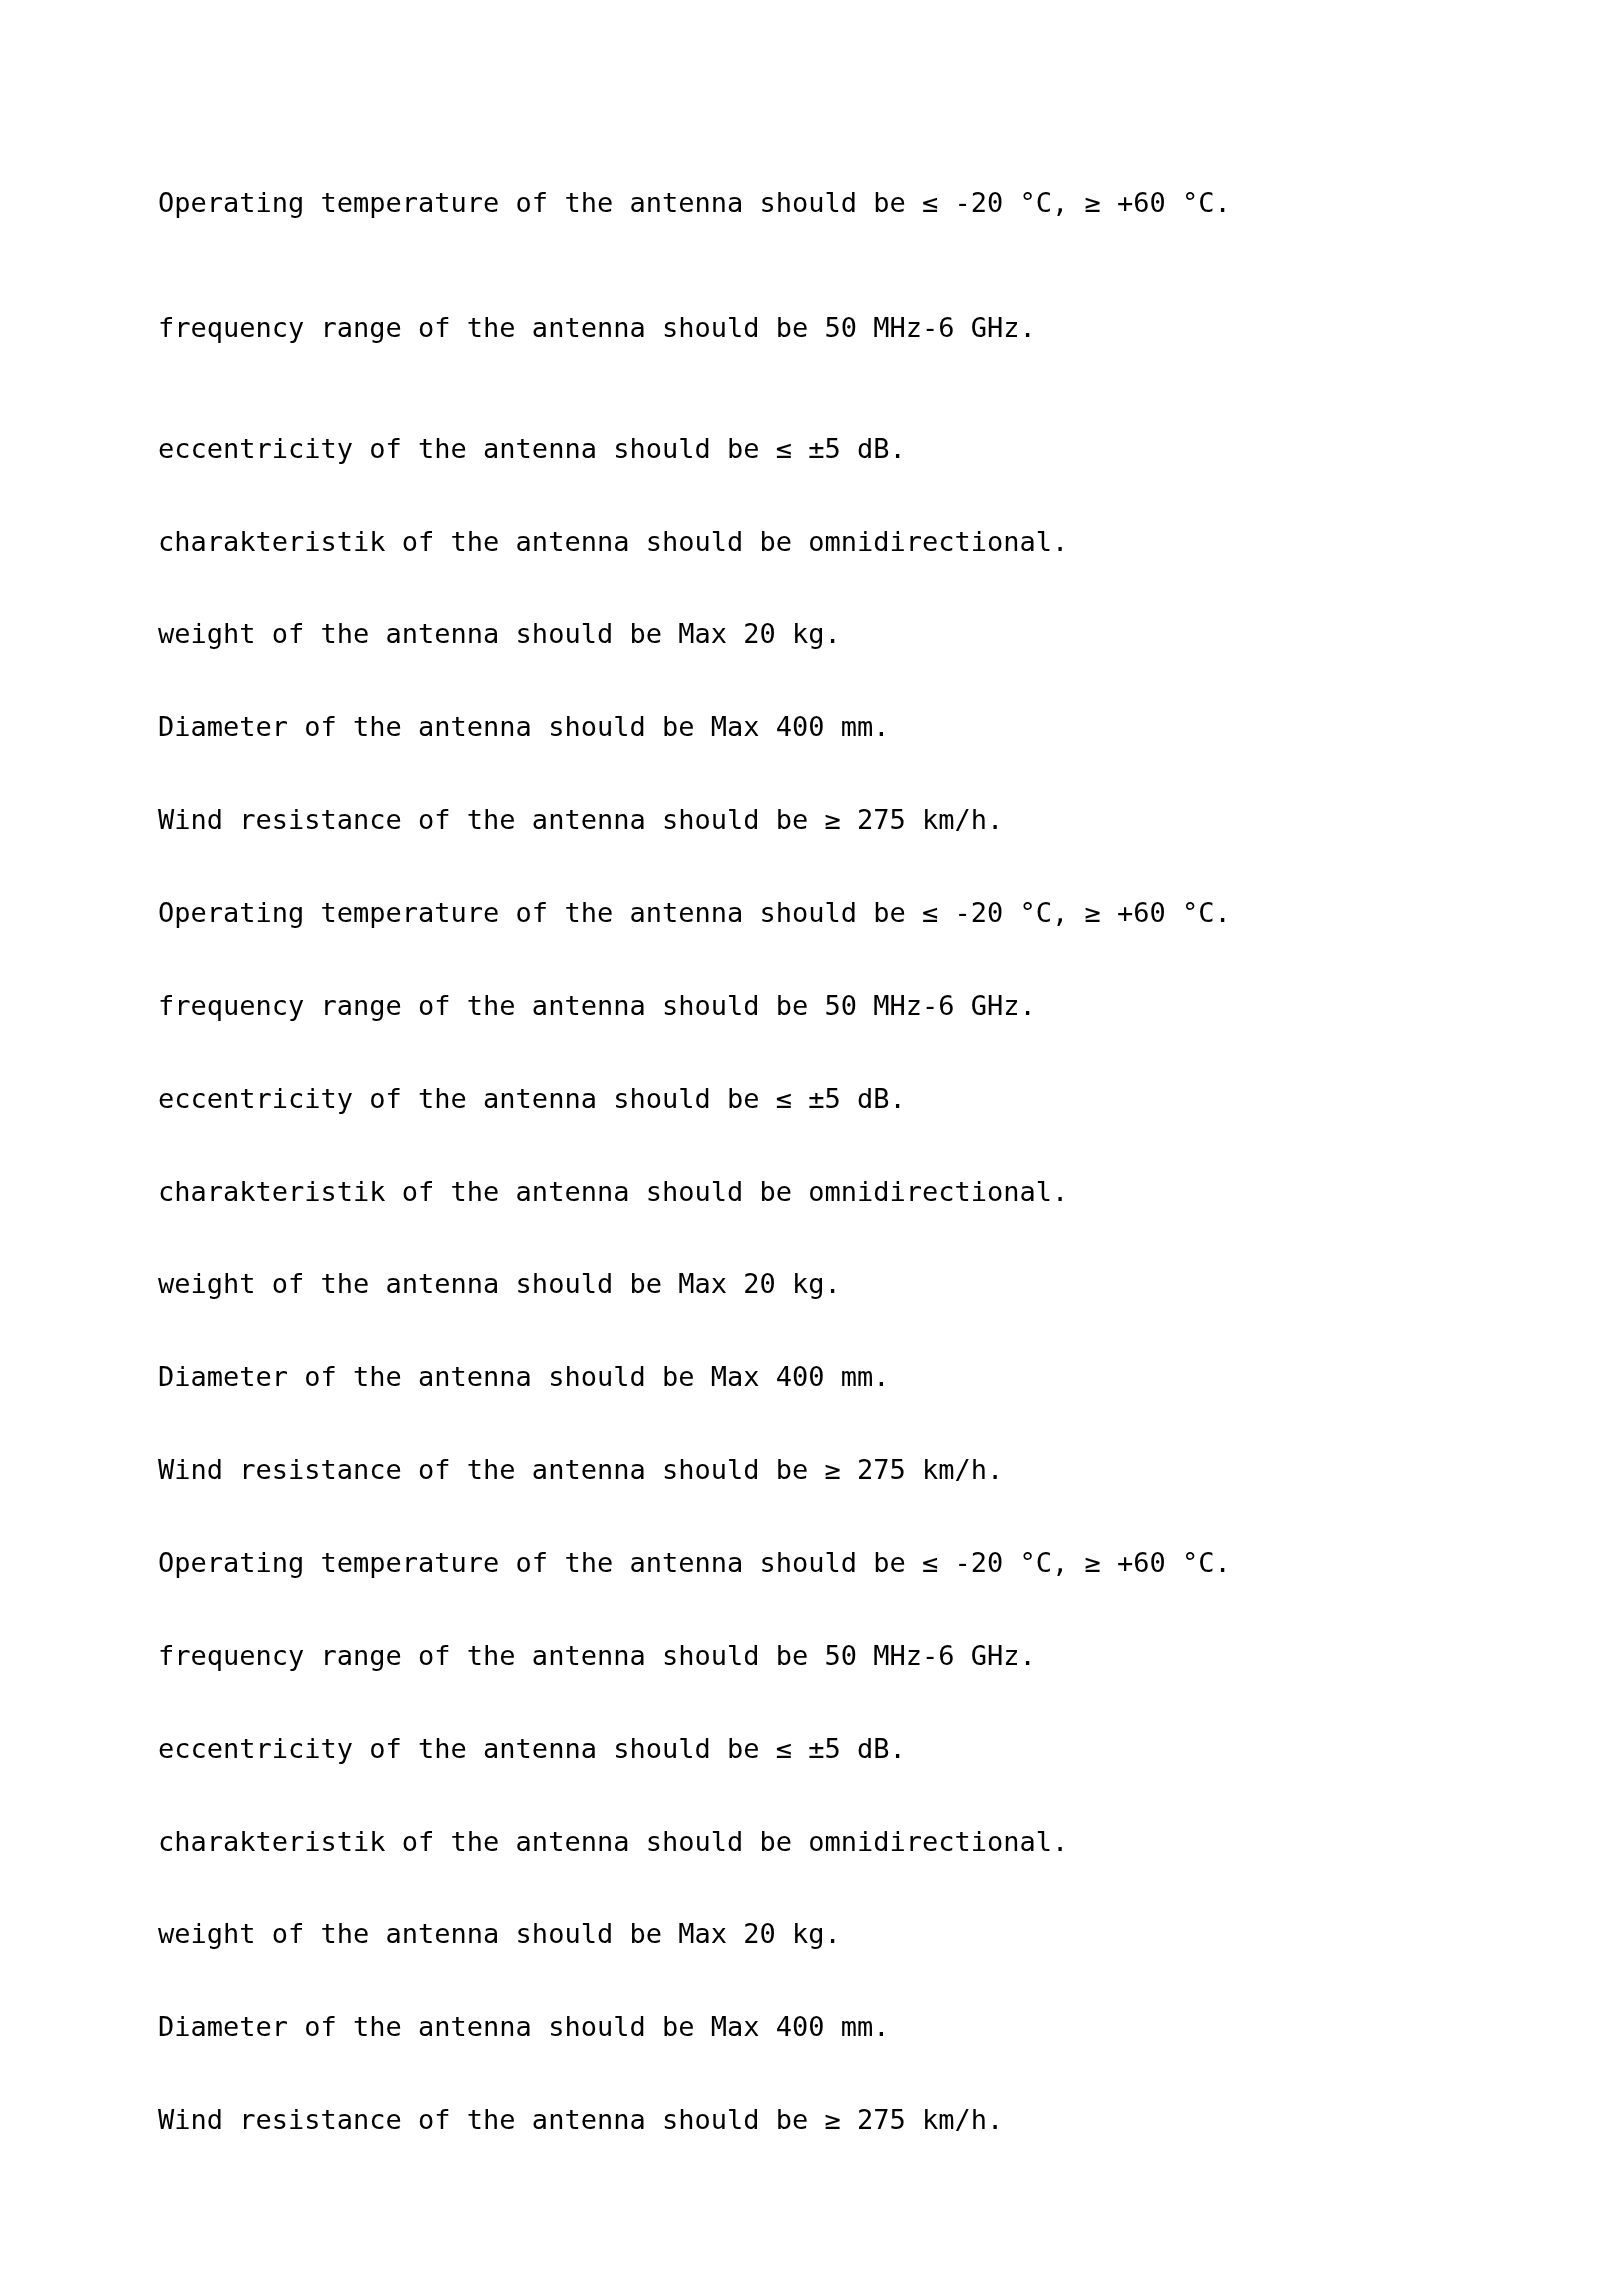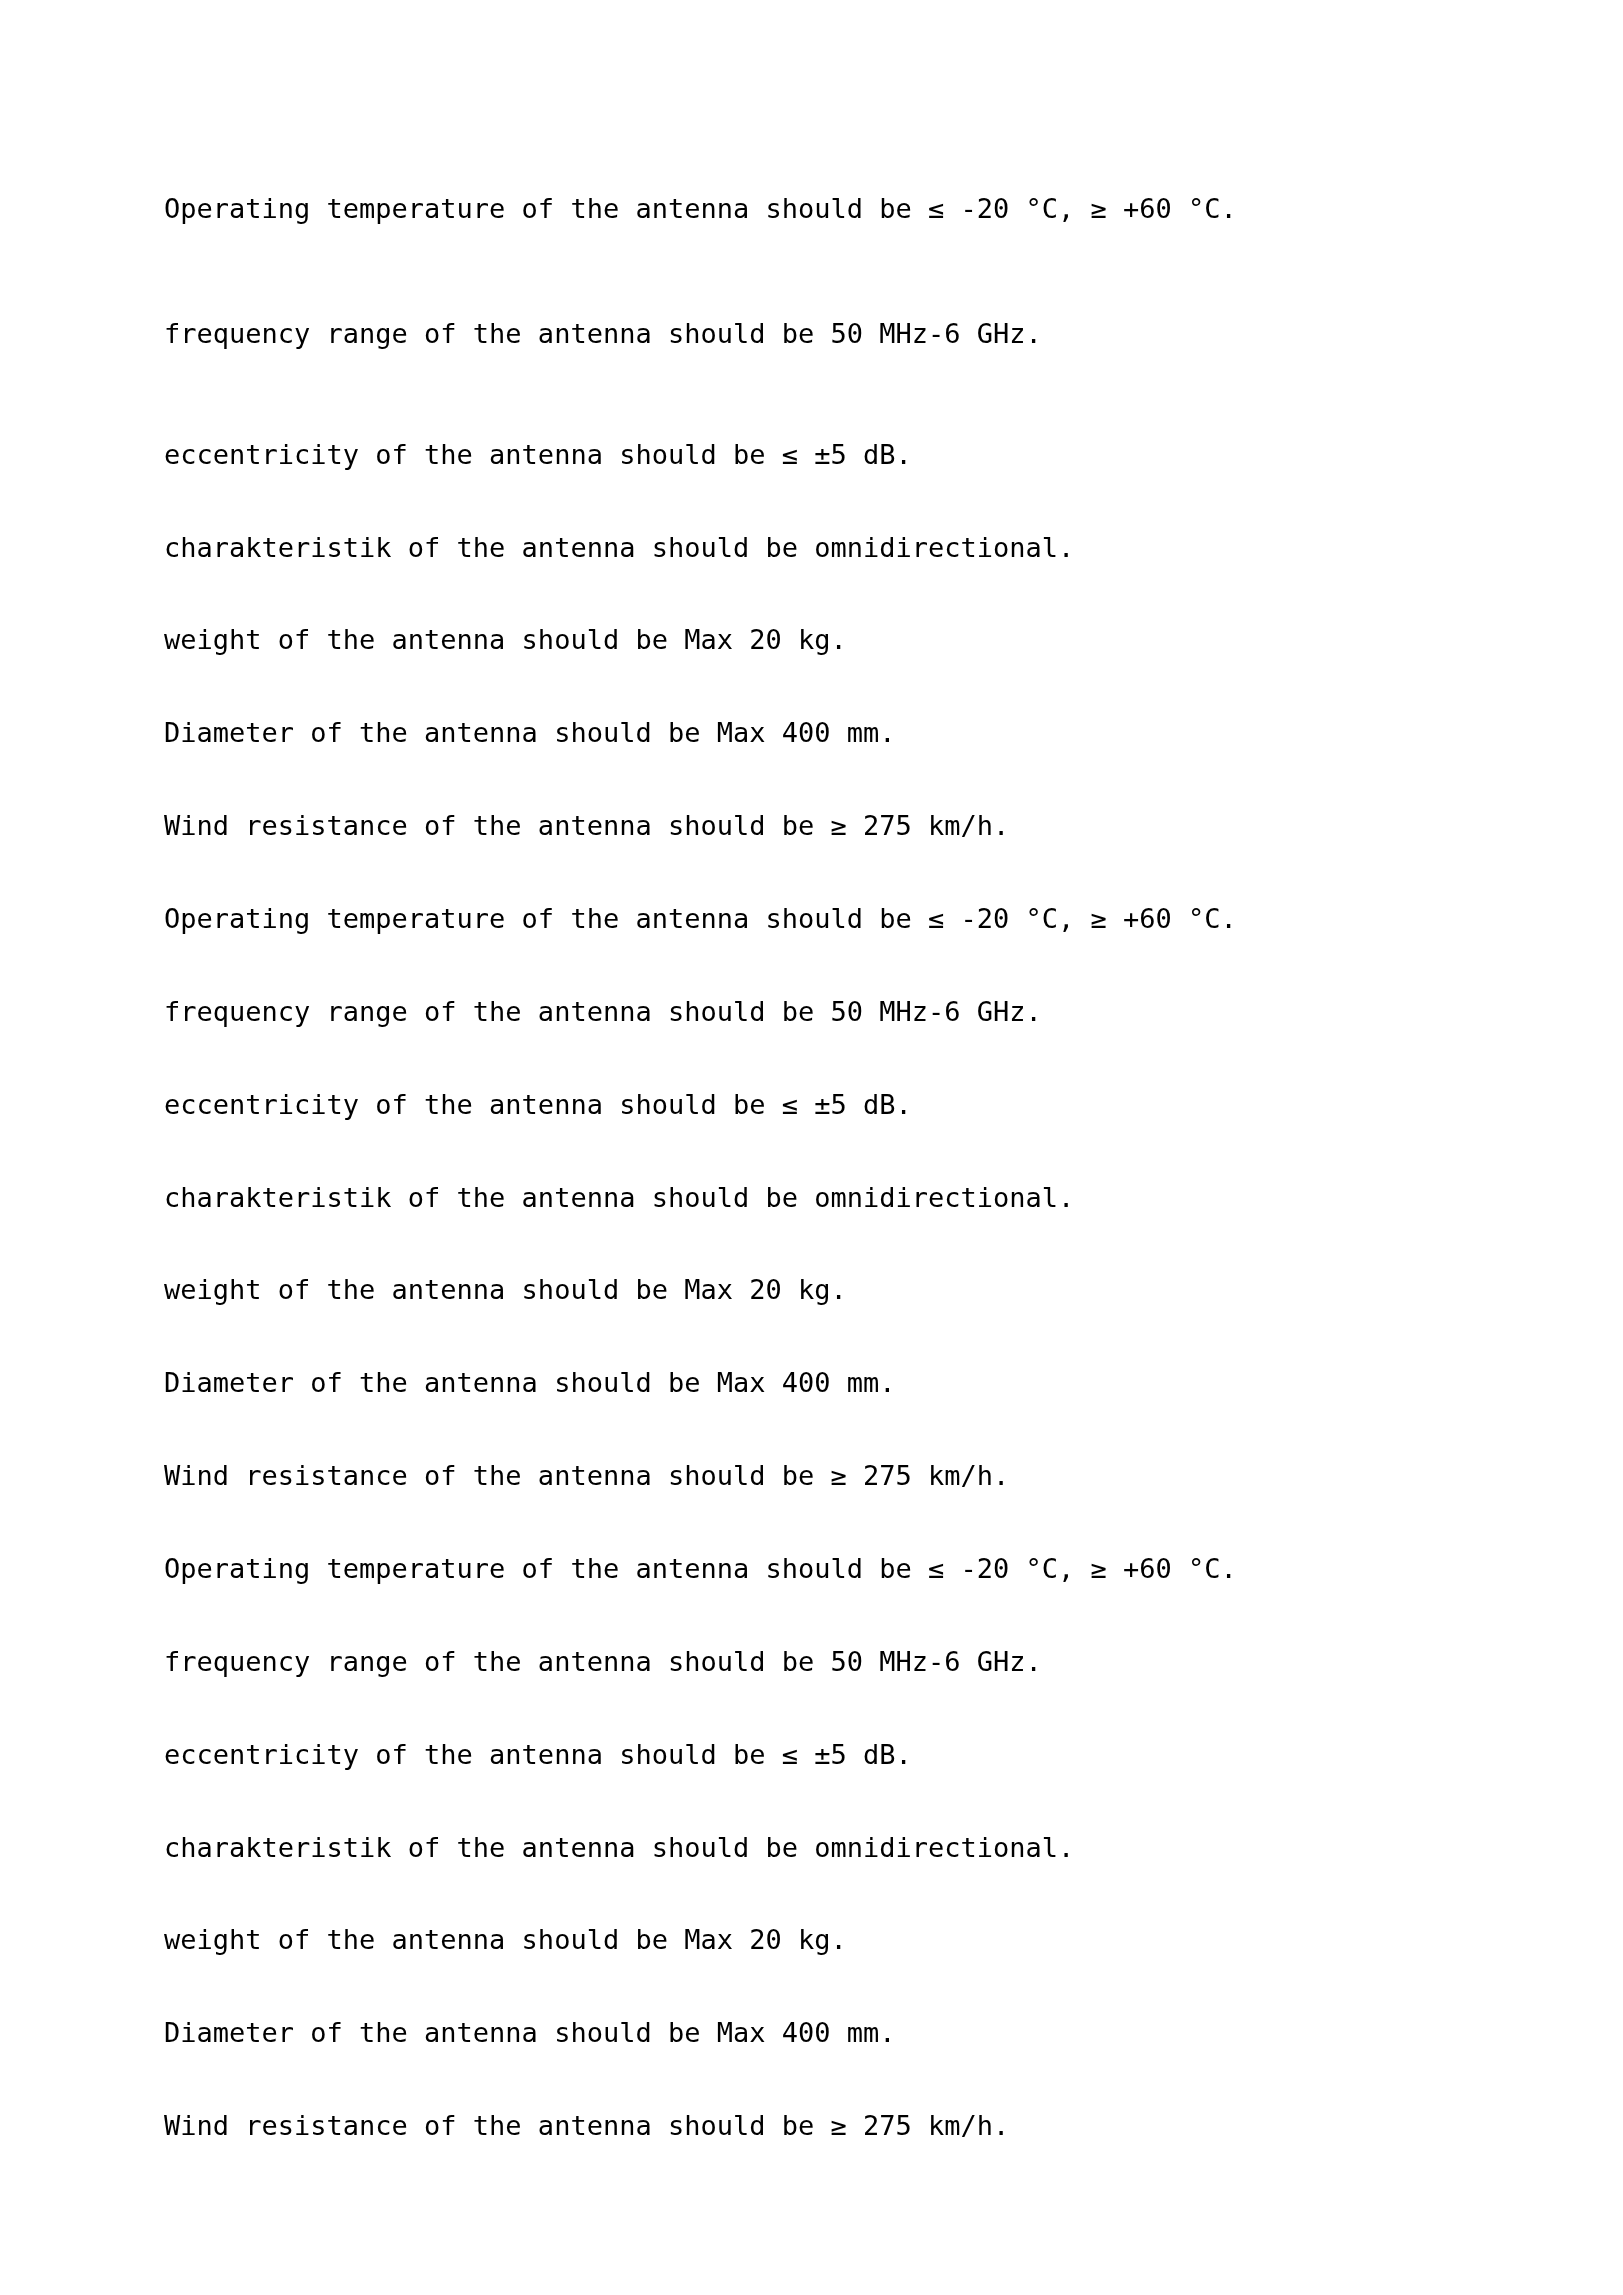--- a/index.html
+++ b/index.html
@@ -11,21 +11,21 @@
     overflow: hidden;
   }
   .page {
     position: absolute;
     inset: 0;
     background: #ffffff;
   }
   .text-line {
     position: absolute;
     left: 156px;
-    margin: 8px;
+    margin: 2px;
     font-family: "DejaVu Sans Mono", monospace;
     font-size: 27px;
     line-height: 32px;
     font-weight: 400;
     color: #000000;
     white-space: pre;
   }
 </style>
 </head>
 <body>

